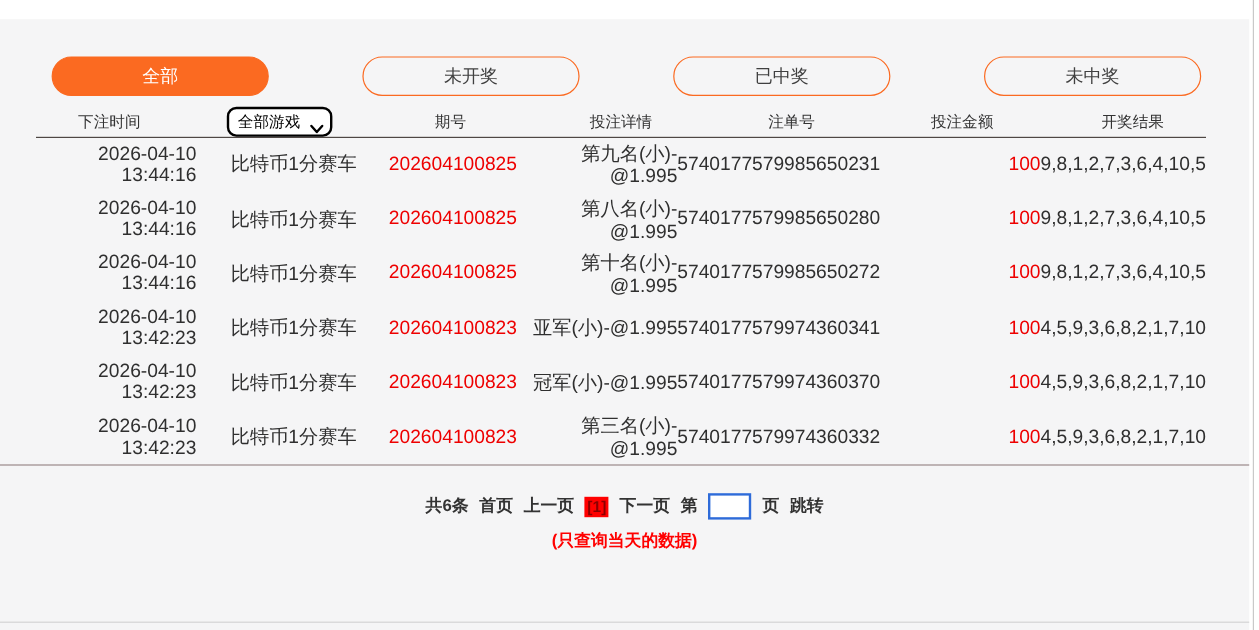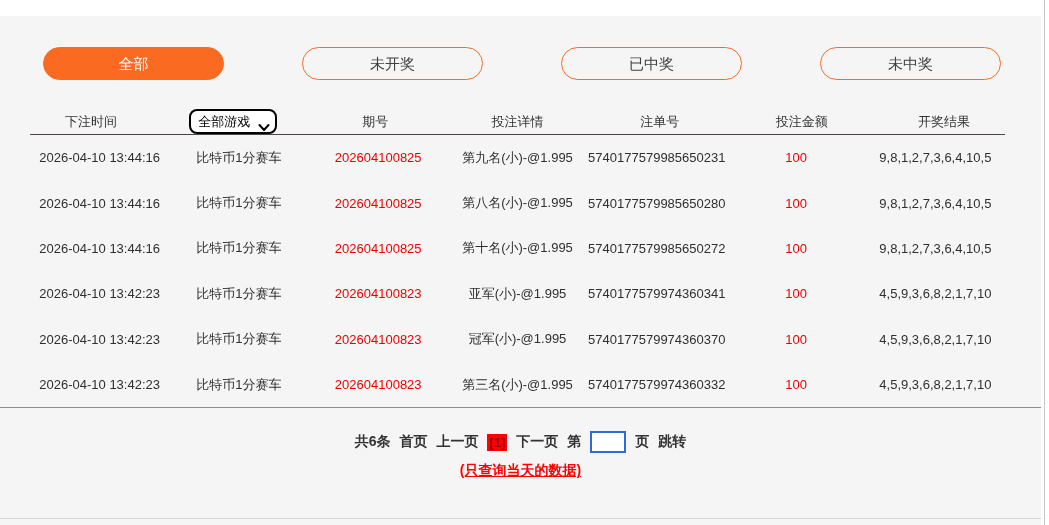--- a/index.html
+++ b/index.html
@@ -42,21 +42,21 @@
 
   
   .grid-row {
     display: grid;
     grid-template-columns: repeat(7, 1fr);
     width: 975px; margin-left: 30px;
     align-items: center;
     text-align: center;
   }
   .thead {
-    margin-top: 29px;
+    margin-top: 9px;
     height: 26px;
     font-size: 13px;
     color: #333333;
     border-bottom: 1.5px solid #4e4744;
     gap: 20px;
   }
   .select-wrap { position: relative; width: 110px; margin: 0 auto; }
   .game-select {
     appearance: none; -webkit-appearance: none;
     width: 88px; height: 25px;
@@ -65,21 +65,21 @@
     background: #ffffff;
     font-size: 13px;
     font-family: "Liberation Sans", sans-serif;
     color: #000000;
     text-align: center;
     padding-right: 18px;
     cursor: pointer;
   }
   .chev { position: absolute; right: 7px; top: 7px; pointer-events: none; }
 
-  .tbody .grid-row { height: 45.4px; font-size: 13px; color: #2f2f2f; }
+  .tbody .grid-row { height: 45.4px; font-size: 16px; color: #2f2f2f; text-align: right; }
   .tbody { border-bottom: 1.5px solid #9a8a8a; }
   .cell-period, .cell-amount { color: #ee0000; }
 
   
   .pagination {
     margin-top: 23px;
     display: flex; justify-content: center; align-items: center;
     gap: 9px;
     font-size: 14px; font-weight: bold; color: #333333;
   }
@@ -94,21 +94,20 @@
     border: 2px solid #2e6bd9;
     background: #ffffff;
     font-size: 13px; text-align: center;
   }
   .note {
     margin-top: 9px;
     text-align: center;
     color: #ff0000;
     font-weight: bold;
     font-size: 14px;
-    text-decoration: underline;
   }
 </style>
 </head>
 <body>
 
 <div class="page">
 
   <div class="tabs">
     <button class="tab active">全部</button>
     <button class="tab">未开奖</button>

